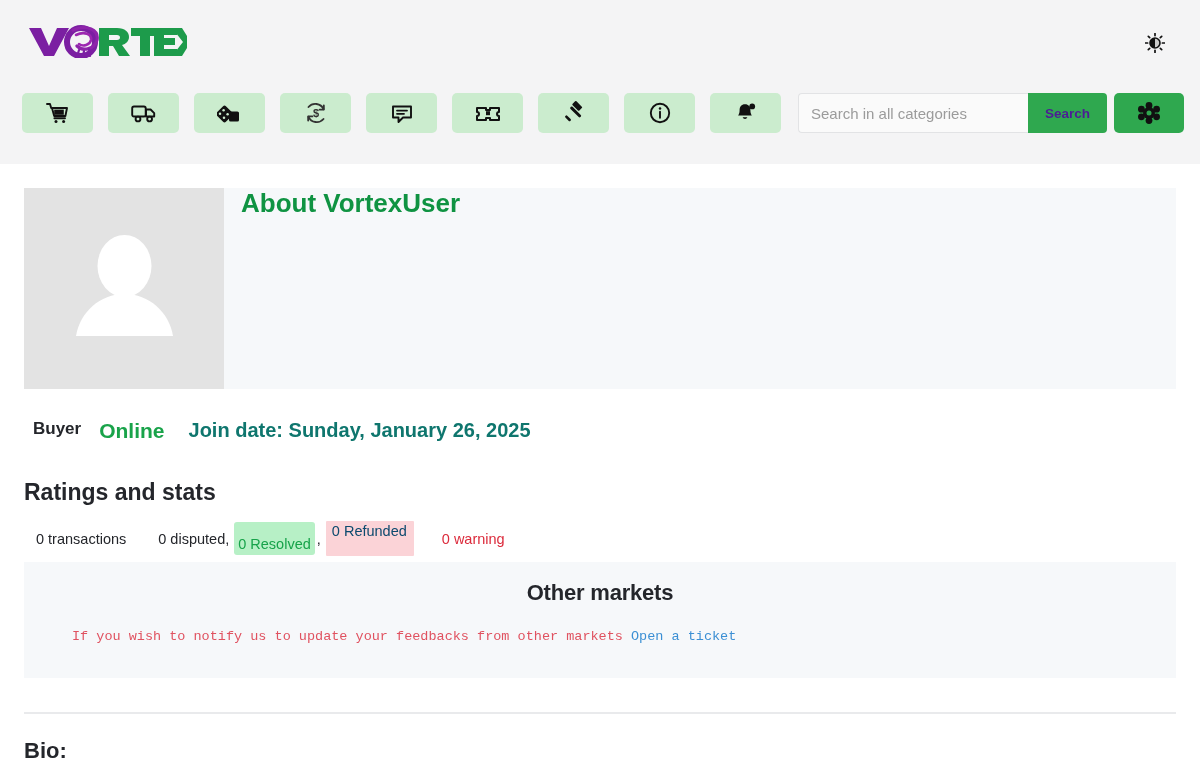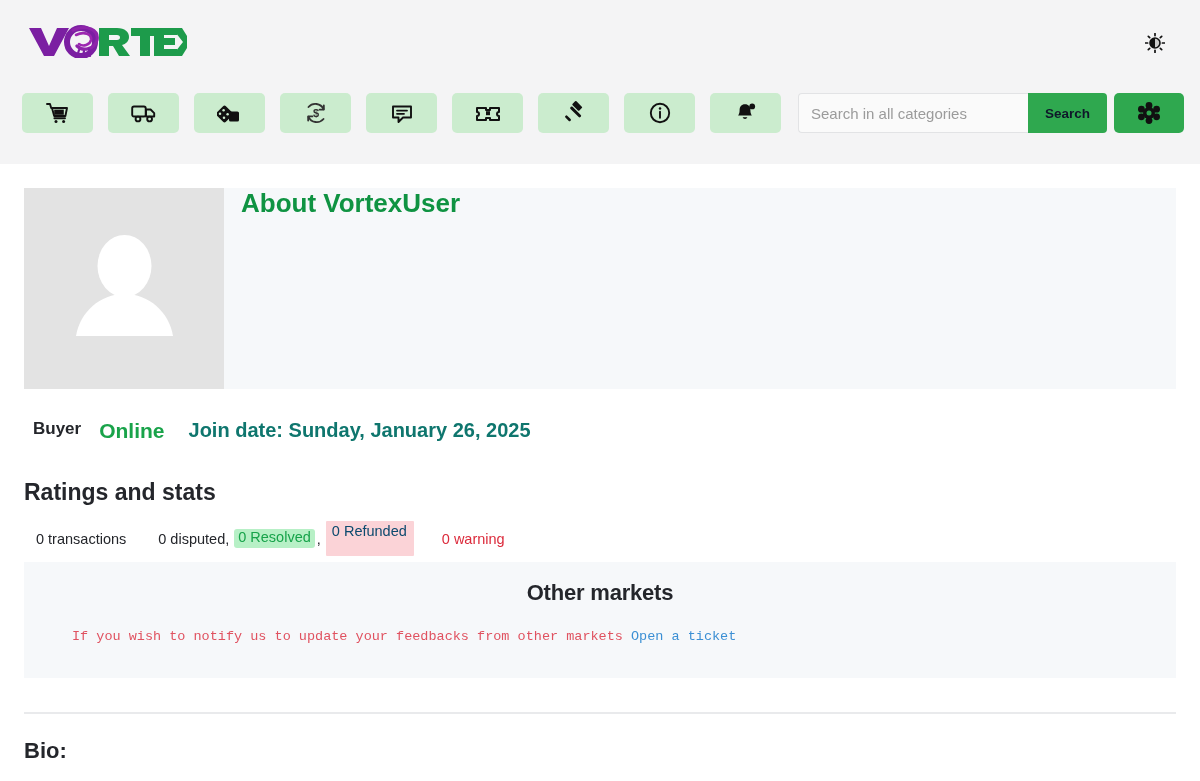--- a/index.html
+++ b/index.html
@@ -78,21 +78,21 @@
     color: #222;
     outline: none;
   }
   .search-input::placeholder { color: #9b9b9b; }
   .search-btn {
     height: 40px;
     padding: 1px 17px;
     background: #2fa84f;
     border: none;
     border-radius: 0 4px 4px 0;
-    color: #0f172a;
+    color: #4c1d95;
     font-size: 13.5px;
     font-weight: bold;
     font-family: "Liberation Sans", sans-serif;
     cursor: pointer;
   }
   .gear-btn {
     position: absolute;
     left: 1114px; top: 93px;
     width: 70px; height: 40px;
     background: #2fa84f;
@@ -173,21 +173,21 @@
     align-items: center;
     font-size: 14.5px;
     font-weight: normal;
   }
   .stat-transactions { color: #24262b; }
   .stat-disputed { color: #24262b; margin-left: 32px; }
   .badge-green {
     color: #17a34a;
     background: #b7f0c6;
     border-radius: 3px;
-    padding: 0 4px 3px 4px;
+    padding: 14px 4px 3px 4px;
     margin-left: 5px;
   }
   .comma { color: #24262b; margin-left: 2px; }
   .badge-red {
     color: #0c4a6e;
     background: #fbd3d7;
     border-radius: 1px;
     padding: 2px 7px 17px 6px;
     margin-left: 5px;
   }

